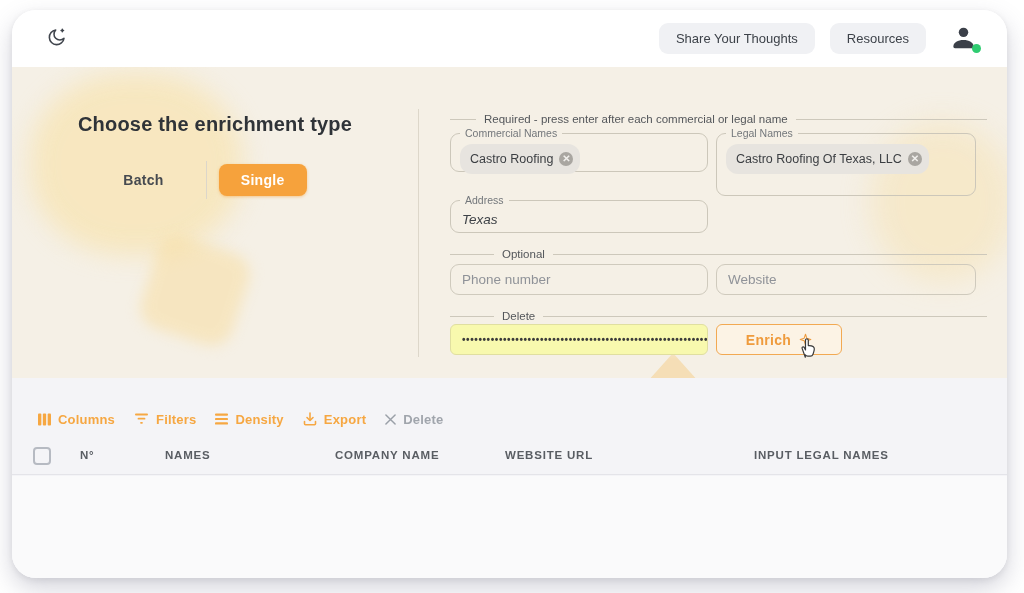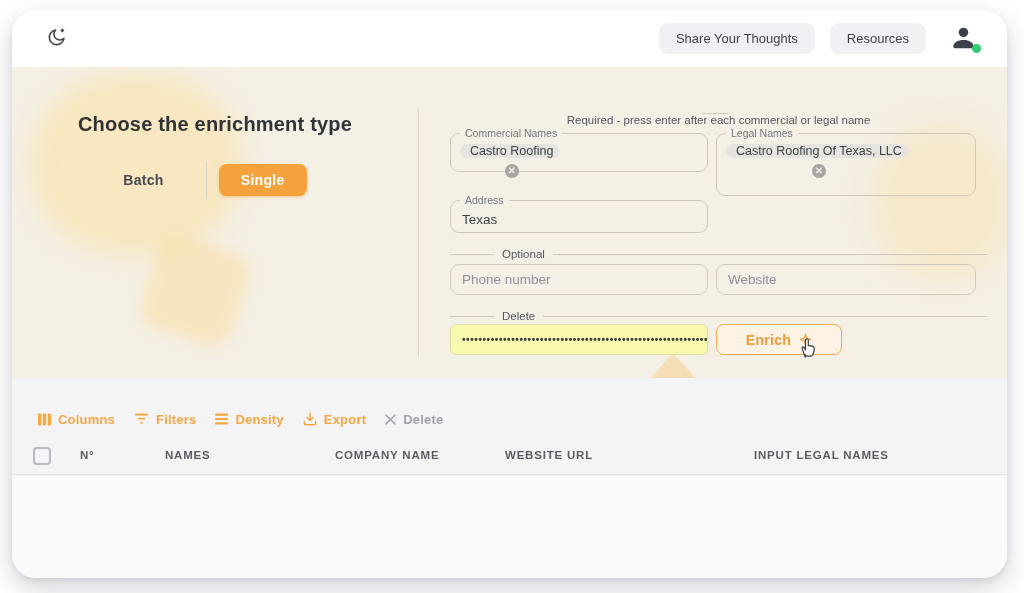--- a/index.html
+++ b/index.html
@@ -67,34 +67,34 @@
   .legend-text { font-size:11.5px; color:#53565a; white-space:nowrap; }
 
   .fieldset {
     position:absolute; border:1px solid #ccc7ba; border-radius:9px; background:transparent;
   }
   .fs-label {
     position:absolute; top:-7px; left:9px; background:#f5f0e6; padding:0 5px;
     font-size:10.5px; color:#73777b; white-space:nowrap;
   }
   .chip {
-    position:absolute; left:9px; top:12px; height:14px; display:inline-flex; align-items:center;
-    background:#e7e4df; border-radius:12px; padding:0 7px 0 10px; gap:6px;flex-direction:column;
+    position:absolute; left:9px; top:12px; height:30px; display:inline-flex; align-items:center;
+    background:#e7e4df; border-radius:12px; padding:0 7px 0 10px; gap:6px;
   }
   .chip-text { font-size:12.5px; color:#3b3e42; white-space:nowrap; }
   .chip-x {
     width:14px; height:14px; border-radius:50%; background:#a9a6a1; color:#f1efec;
     font-size:10px; line-height:14px; text-align:center; cursor:pointer; font-weight:700;
   }
   .plain-input {
     position:absolute; border:1px solid #cfcabd; border-radius:9px; background:transparent;
     font-size:13.5px; color:#be185d; padding:0 11px; outline:none; font-family:"Liberation Sans",sans-serif;
   }
   .plain-input::placeholder { color:#8f9298; opacity:1; }
-  .address-input { border:none; background:transparent; width:100%; height:100%; font-size:13.5px; color:#3e4247; padding:6px 11px 0; outline:none; font-family:"Liberation Sans",sans-serif; }
+  .address-input { border:none; background:transparent; width:100%; height:100%; font-size:13.5px; color:#3e4247; padding:6px 11px 0; outline:none; font-family:"Liberation Sans",sans-serif;font-style:italic; }
 
   .masked-field {
     position:absolute; background:#f8f9ae; border:1px solid #e0dfa0; border-radius:6px;
     overflow:hidden; white-space:nowrap; color:#3a3a3a; font-size:10px; letter-spacing:.6px;
     font-weight:700; display:flex; align-items:center; padding:0 11px;
   }
   .enrich-btn {
     position:absolute; border:1.5px solid #f2a952; border-radius:8px; background:#fcf3e5;
     color:#ef9b3d; font-size:14px; font-weight:600; letter-spacing:.3px; cursor:pointer;
     display:flex; align-items:center; justify-content:center; gap:8px; font-family:"Liberation Sans",sans-serif;
@@ -161,21 +161,21 @@
         <button class="batch-btn">Batch</button>
         <span class="toggle-divider"></span>
         <button class="single-btn">Single</button>
       </div>
     </div>
 
     <div class="main-divider"></div>
 
     <form class="form">
 
-      <div class="legend-divider" style="top:46px;flex-direction:column;">
+      <div class="legend-divider" style="top:46px;">
         <span class="seg seg-start"></span>
         <span class="legend-text">Required - press enter after each commercial or legal name</span>
         <span class="seg seg-end"></span>
       </div>
 
       <div class="fieldset" style="left:0; top:66px; width:258px; height:39px;">
         <span class="fs-label">Commercial Names</span>
         <span class="chip" style="top:10px;">
           <span class="chip-text">Castro Roofing</span>
           <span class="chip-x">✕</span>
@@ -205,21 +205,21 @@
       <input class="plain-input" style="left: 266px; top: 197px; width: 260px; height: 31px;" type="text" placeholder="Website">
 
       <div class="legend-divider" style="top:243px;">
         <span class="seg seg-start w44"></span>
         <span class="legend-text">Delete</span>
         <span class="seg seg-end"></span>
       </div>
 
       <div class="masked-field" style="left:0; top:257px; width:258px; height:31px;">•••••••••••••••••••••••••••••••••••••••••••••••••••••••••••••••</div>
 
-      <button class="enrich-btn" style="left:266px; top:257px; width:126px; height:31px;">
+      <button class="enrich-btn" style="left:266px; top:257px; width:126px; height:31px;border-radius:6px;">
         <span>Enrich</span>
         <span style="display:flex;">
           <svg width="13" height="13" viewBox="0 0 16 16" fill="none" stroke="#ef9b3d" stroke-width="1.3" stroke-linejoin="round">
             <path d="M8 1.5 L9.6 6.4 L14.5 8 L9.6 9.6 L8 14.5 L6.4 9.6 L1.5 8 L6.4 6.4 Z"></path>
           </svg>
         </span>
       </button>
     </form>
 
     <span class="cursor-pointer" style="left:786px; top:270px;">

